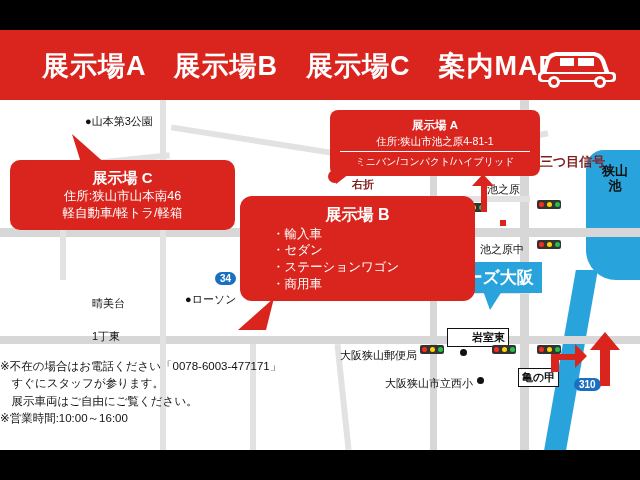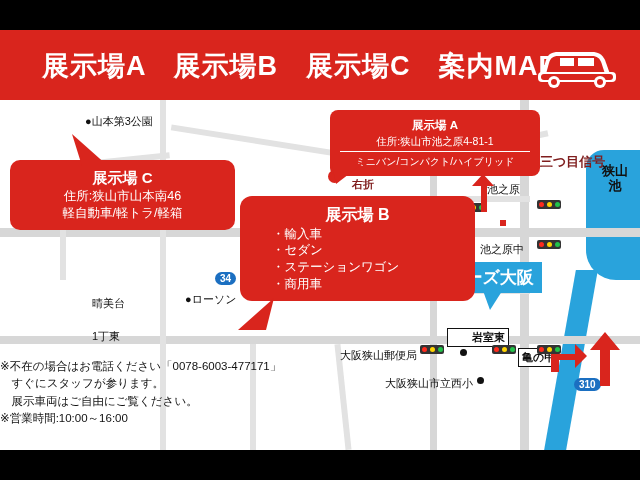--- a/index.html
+++ b/index.html
@@ -118,21 +118,21 @@
     <div class="lbl" style="left:185px;top:192px;">●ローソン</div>
     <div class="lbl" style="left:92px;top:196px;">晴美台</div>
     <div class="lbl" style="left:92px;top:209px;margin-top:20px;">1丁東</div>
     <div class="lbl" style="left:487px;top:82px;">池之原</div>
     <div class="lbl" style="left:480px;top:142px;">池之原中</div>
     <div class="lbl" style="left:473px;top:175px;">ジョーシン</div>
     <div class="lbl" style="left:340px;top:248px;">大阪狭山郵便局</div>
     <div class="lbl" style="left:385px;top:276px;">大阪狭山市立西小</div>
 
     <div class="boxed" style="left:447px;top:228px;padding-left:24px;">岩室東</div>
-    <div class="boxed" style="left:518px;top:248px;">亀の甲</div>
+    <div class="boxed" style="left:518px;top:268px;">亀の甲</div>
 
     <div class="redtxt" style="left:352px;top:77px;">右折</div>
     <div class="redtxt big" style="left:540px;top:53px;">三つ目信号</div>
 
     <div class="shield" style="left:215px;top:172px;">34</div>
     <div class="shield" style="left:574px;top:278px;">310</div>
 
     <div class="signal" style="left:333px;top:100px;">
         <i class="sg-r"></i>
         <i class="sg-y"></i>

